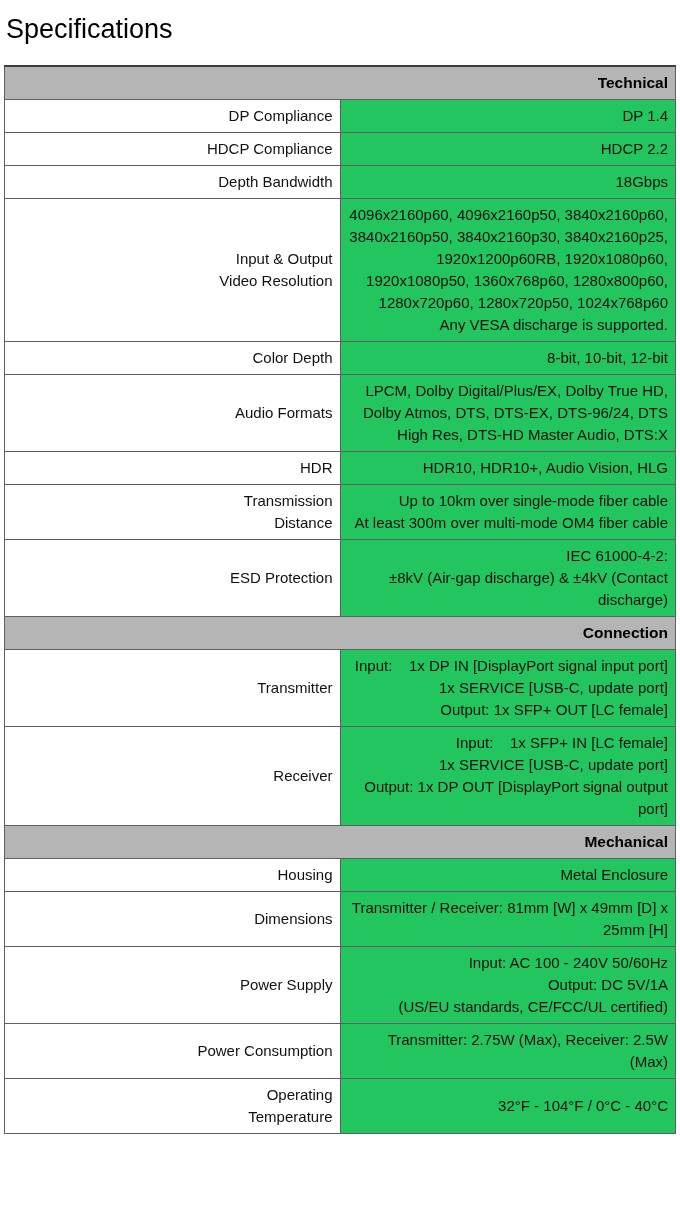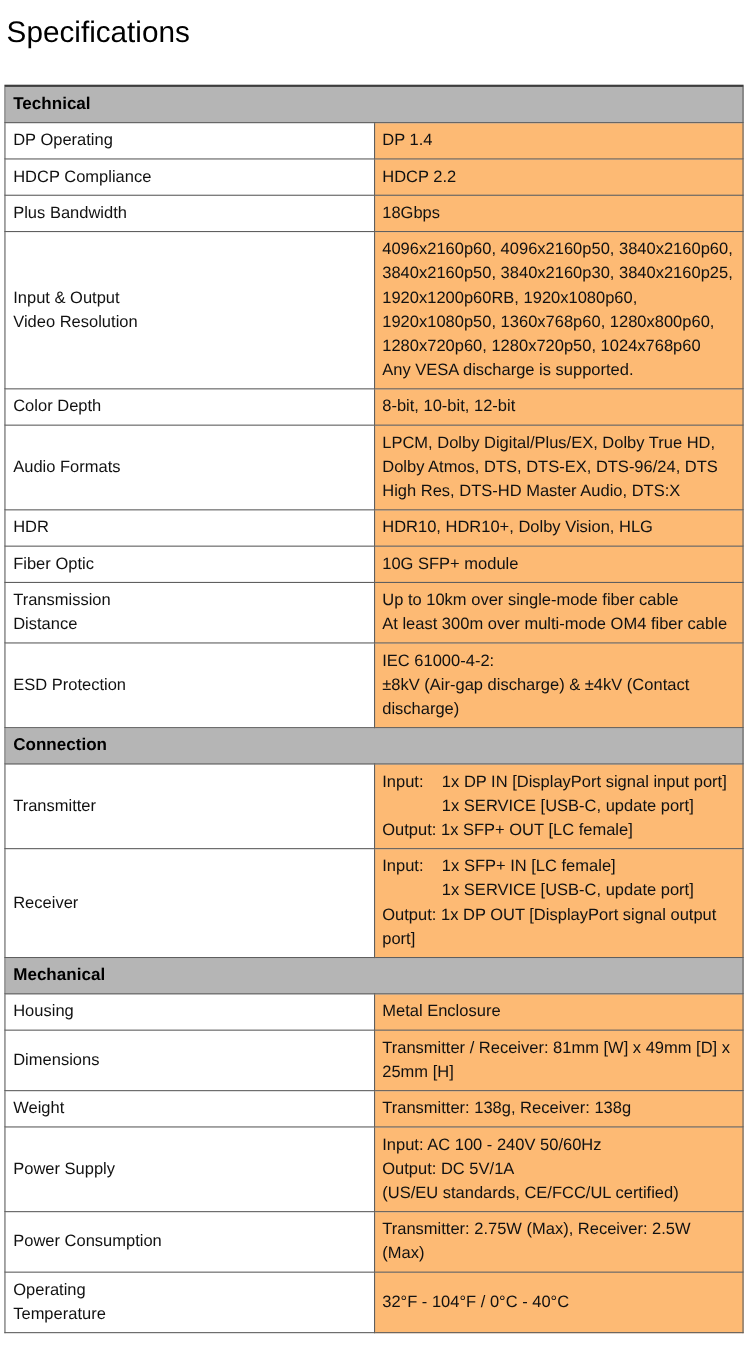--- a/index.html
+++ b/index.html
@@ -10,53 +10,54 @@
     color: #111111;
   }
   .page {
     width: 680px;
     box-sizing: border-box;
     padding: 6px 4px 10px 4px;
   }
   h1.page-title {
     font-size: 27px;
     font-weight: 400;
-    margin: 8px 0 32px 2px;
+    margin: 8px 0 20px 2px;
     letter-spacing: 0px;
     color: #000000;
   }
   table.spec-table {
     width: 672px;
     border-collapse: collapse;
     table-layout: fixed;
     font-size: 15px;
   }
   table.spec-table td {
     border: 1px solid #5f5f5f;
     vertical-align: middle;
     padding: 5px 7px;
     line-height: 22px;
+    text-align: right;
   }
   td.section-header {
     background: #b5b5b5;
     font-weight: 700;
     font-size: 15.5px;
     color: #000000;
     padding: 3px 7px;
     line-height: 21px;
     border: 1px solid #4a4a4a;
   }
   td.label-cell {
     width: 152px;
     background: #ffffff;
     white-space: pre-wrap;
     overflow-wrap: break-word;
   }
   td.value-cell {
-    background: #fdba74;
+    background: #22c55e;
     white-space: pre-wrap;
     padding-left: 11px;
     overflow-wrap: break-word;
   }
   table.spec-table {
     border: 1px solid #3d3d3d;
     border-top-width: 2px;
   }
 </style>
 </head>
@@ -64,52 +65,48 @@
 
 <div class="page">
   <h1 class="page-title">Specifications</h1>
 
   <table class="spec-table">
     <tbody>
         <tr>
           <td colspan="2" class="section-header">Technical</td>
         </tr>
         <tr>
-          <td class="label-cell">DP Operating</td>
+          <td class="label-cell">DP Compliance</td>
           <td class="value-cell">DP 1.4</td>
         </tr>
         <tr>
           <td class="label-cell">HDCP Compliance</td>
           <td class="value-cell">HDCP 2.2</td>
         </tr>
         <tr>
-          <td class="label-cell">Plus Bandwidth</td>
+          <td class="label-cell">Depth Bandwidth</td>
           <td class="value-cell">18Gbps</td>
         </tr>
         <tr>
           <td class="label-cell">Input &amp; Output
 Video Resolution</td>
           <td class="value-cell">4096x2160p60, 4096x2160p50, 3840x2160p60, 3840x2160p50, 3840x2160p30, 3840x2160p25, 1920x1200p60RB, 1920x1080p60, 1920x1080p50, 1360x768p60, 1280x800p60, 1280x720p60, 1280x720p50, 1024x768p60
 Any VESA discharge is supported.</td>
         </tr>
         <tr>
           <td class="label-cell">Color Depth</td>
           <td class="value-cell">8-bit, 10-bit, 12-bit</td>
         </tr>
         <tr>
           <td class="label-cell">Audio Formats</td>
           <td class="value-cell">LPCM, Dolby Digital/Plus/EX, Dolby True HD, Dolby Atmos, DTS, DTS-EX, DTS-96/24, DTS High Res, DTS-HD Master Audio, DTS:X</td>
         </tr>
         <tr>
           <td class="label-cell">HDR</td>
-          <td class="value-cell">HDR10, HDR10+, Dolby Vision, HLG</td>
-        </tr>
-        <tr>
-          <td class="label-cell">Fiber Optic</td>
-          <td class="value-cell">10G SFP+ module</td>
+          <td class="value-cell">HDR10, HDR10+, Audio Vision, HLG</td>
         </tr>
         <tr>
           <td class="label-cell">Transmission
 Distance</td>
           <td class="value-cell">Up to 10km over single-mode fiber cable
 At least 300m over multi-mode OM4 fiber cable</td>
         </tr>
         <tr>
           <td class="label-cell">ESD Protection</td>
           <td class="value-cell">IEC 61000-4-2:
@@ -135,24 +132,20 @@
         </tr>
         <tr>
           <td class="label-cell">Housing</td>
           <td class="value-cell">Metal Enclosure</td>
         </tr>
         <tr>
           <td class="label-cell">Dimensions</td>
           <td class="value-cell">Transmitter / Receiver: 81mm [W] x 49mm [D] x 25mm [H]</td>
         </tr>
         <tr>
-          <td class="label-cell">Weight</td>
-          <td class="value-cell">Transmitter: 138g, Receiver: 138g</td>
-        </tr>
-        <tr>
           <td class="label-cell">Power Supply</td>
           <td class="value-cell">Input: AC 100 - 240V 50/60Hz
 Output: DC 5V/1A
 (US/EU standards, CE/FCC/UL certified)</td>
         </tr>
         <tr>
           <td class="label-cell">Power Consumption</td>
           <td class="value-cell">Transmitter: 2.75W (Max), Receiver: 2.5W (Max)</td>
         </tr>
         <tr>

